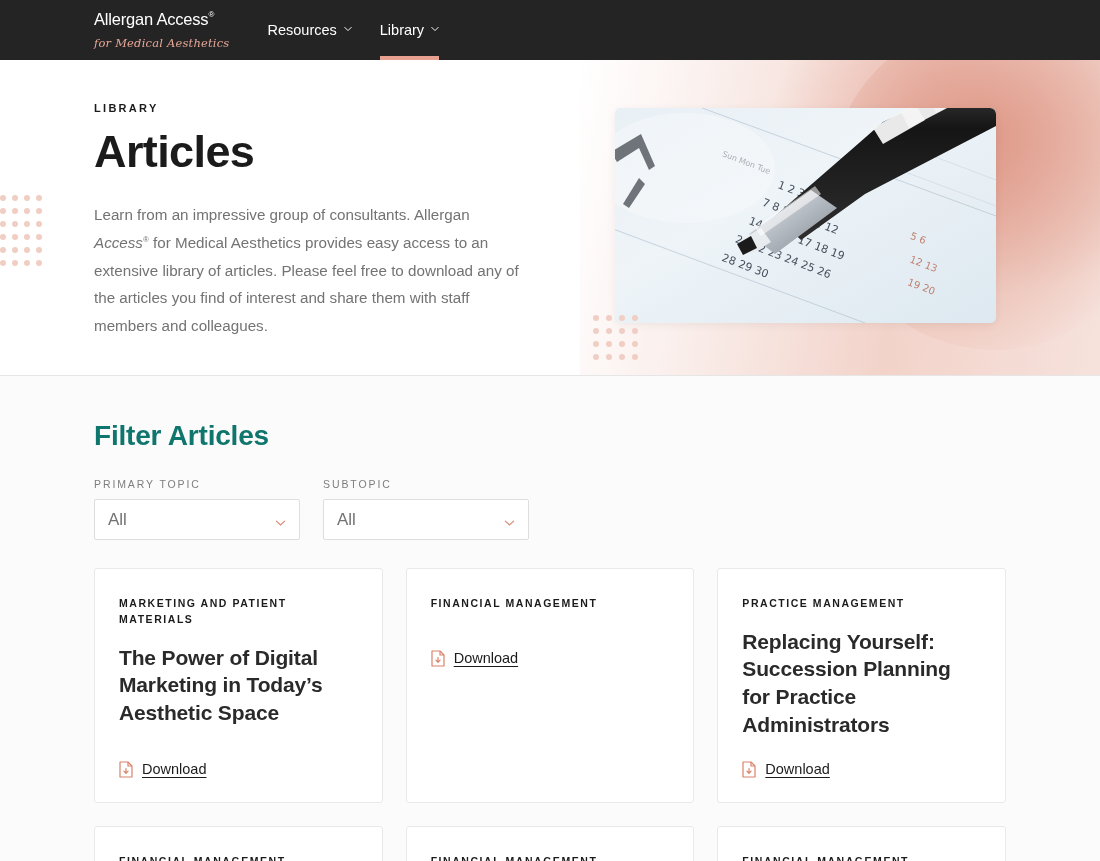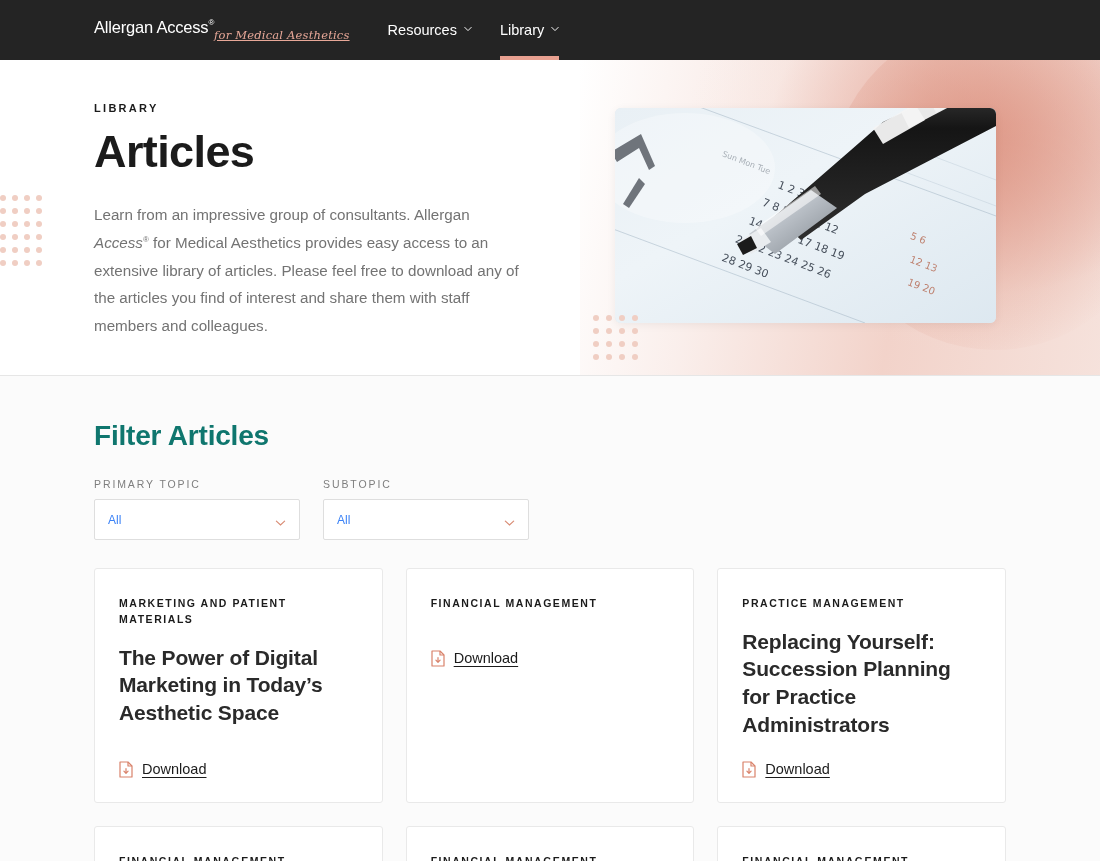--- a/index.html
+++ b/index.html
@@ -16,21 +16,21 @@
   .header {
     position: relative;
     height: 60px;
     background: #242424;
     display: flex;
     align-items: center;
     padding: 0 0 0 94px;
     z-index: 20;
   }
   .logo {
-    display: flex; flex-direction: row;
+    display: flex; flex-direction: column;
     justify-content: flex-start;
     line-height: 1;
     margin-right: 24px;
     cursor: pointer;
   }
   .logo-main {
     color: #ffffff;
     font-size: 16.5px;
     letter-spacing: -0.2px;
     font-weight: 400;
@@ -45,21 +45,20 @@
   }
   .logo-sub {
     color: #e8a898;
     font-size: 11.5px;
     font-style: italic;
     font-family: "DejaVu Serif", serif;
     text-align: right;
     margin-top: 11px;
     letter-spacing: 0.2px;
     white-space: nowrap;
-    text-decoration: underline;
   }
   .nav {
     display: flex;
     align-items: flex-start;
     height: 100%;
   }
   .nav-item {
     position: relative;
     height: 100%;
     display: flex;
@@ -268,22 +267,22 @@
     height: 41px;
     background: #ffffff;
     border: 1px solid #dedede;
     border-radius: 2px;
     display: flex;
     align-items: center;
     padding: 0 13px;
     cursor: pointer;
   }
   .select-value {
-    font-size: 12px;
-    color: #3b82f6;
+    font-size: 17px;
+    color: #737373;
   }
   .select .chev {
     position: absolute;
     right: 13px; top: 50%;
     transform: translateY(-50%);
     width: 11px; height: 11px;
   }
 
   
   .cards {

